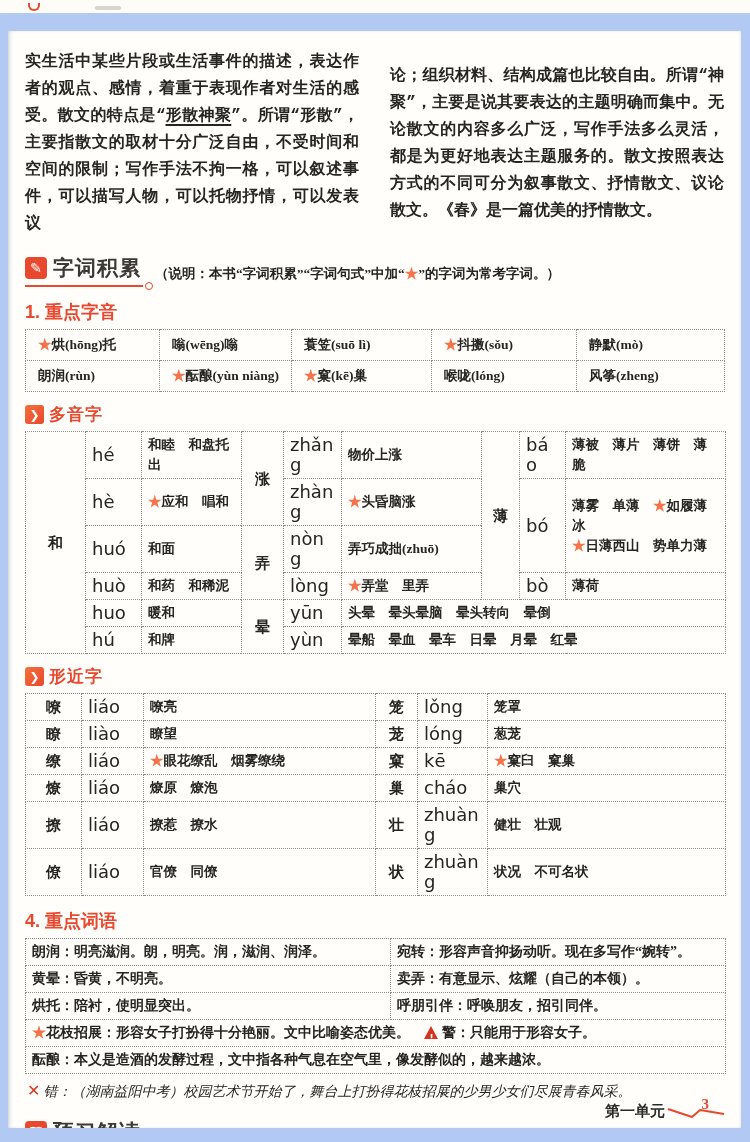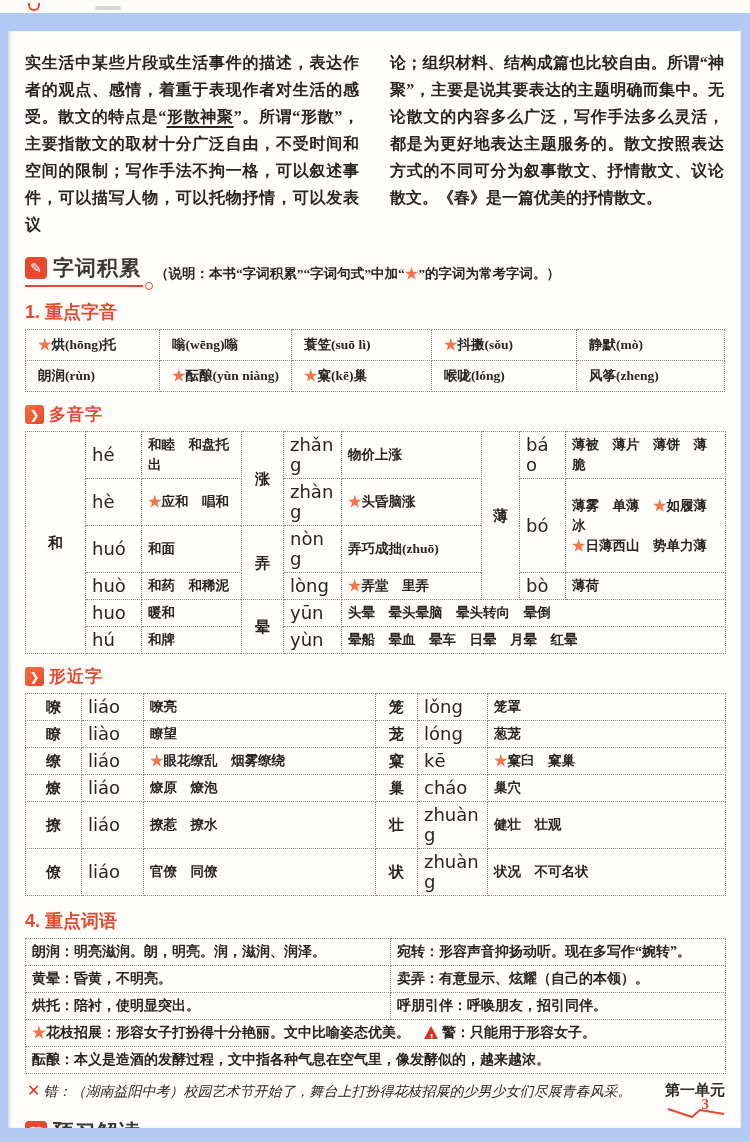--- a/index.html
+++ b/index.html
@@ -14,21 +14,21 @@
   .prev-strip{position:absolute;top:0;left:0;right:0;height:13px;background:#fdfcf7;}
   .prev-mark{position:absolute;left:28px;top:3px;width:12px;height:8px;
              border:2px solid var(--accent);border-top:none;border-radius:0 0 7px 7px;}
   .prev-smudge{position:absolute;left:95px;top:6px;width:26px;height:4px;background:#d8d5ce;border-radius:2px;}
 
   .sheet{position:absolute;top:31px;left:8px;right:9px;bottom:14px;background:#fffefa;
          padding:18px 17px 0 17px;overflow:hidden;
          box-shadow:inset 3px 0 4px -2px rgba(90,100,150,.35), inset -2px 0 3px -2px rgba(90,100,150,.25);}
 
   
-  .intro{display:flex;align-items:flex-start;}
+  .intro{display:flex;align-items:center;font-family:Liberation Mono, monospace;}
   .intro .col{width:334px;font-size:16px;line-height:27px;font-weight:600;text-align:justify;}
   .vdiv{border-left:2px dotted #9a9894;margin:2px 14px 2px 15px;}
   u{text-decoration:underline;text-underline-offset:4px;text-decoration-thickness:1.5px;}
 
   
   .sec-header{display:flex;align-items:flex-end;margin:16px 0 2px 0;}
   .sec-head-left{display:flex;align-items:center;border-bottom:2.5px solid var(--accent);
                  padding:0 2px 3px 0;position:relative;}
   .sec-head-left::after{content:"";position:absolute;right:-10px;bottom:-5px;width:6px;height:6px;
                  border:1.5px solid var(--accent);border-radius:50%;background:#fffefa;}
@@ -70,21 +70,21 @@
             border-left:7px solid transparent;border-right:7px solid transparent;
             border-bottom:13px solid #d63420;}
   .warn-tri::after{content:"!";position:absolute;left:-1.5px;top:2px;color:#fff;
             font-size:9px;font-weight:bold;font-family:"DejaVu Sans",sans-serif;}
   .warn-text{font-weight:700;}
   .wrong-line{margin:7px 0 0 2px;font-size:14px;line-height:20px;font-style:italic;font-weight:500;}
   .x-mark{color:#d63420;font-style:normal;font-weight:bold;font-size:16px;margin-right:3px;
           font-family:"DejaVu Sans",sans-serif;}
 
   
-  .footer{position:absolute;right:16px;bottom:6px;display:flex;align-items:center;flex-direction:column;}
+  .footer{position:absolute;right:16px;bottom:6px;display:flex;align-items:center;}
   .unit{font-family:"Liberation Sans","DejaVu Sans",sans-serif;font-weight:bold;font-size:15px;color:#2c2a27;}
   .swoosh-wrap{position:relative;width:58px;height:22px;margin-left:2px;}
   .pnum{position:absolute;top:-4px;right:16px;color:var(--accent);font-weight:bold;font-size:15px;}
 </style>
 </head>
 <body>
 
 <div class="prev-strip">
   <span class="prev-mark"></span>
   <span class="prev-smudge"></span>

